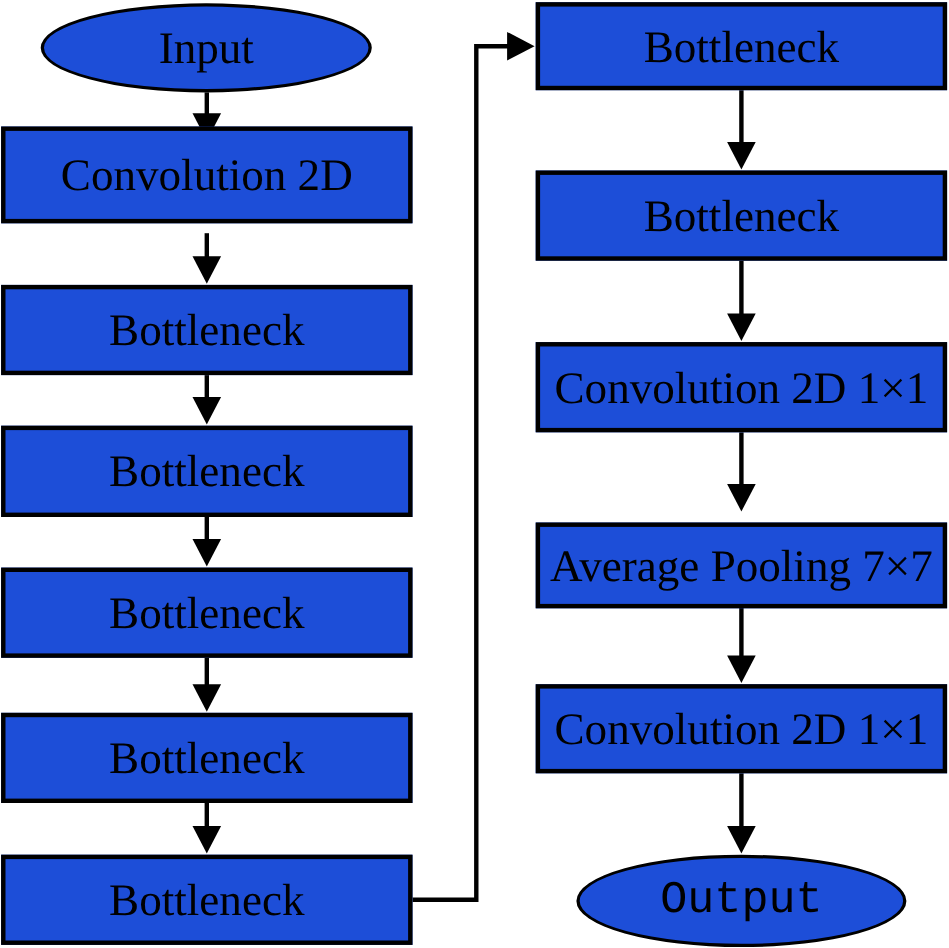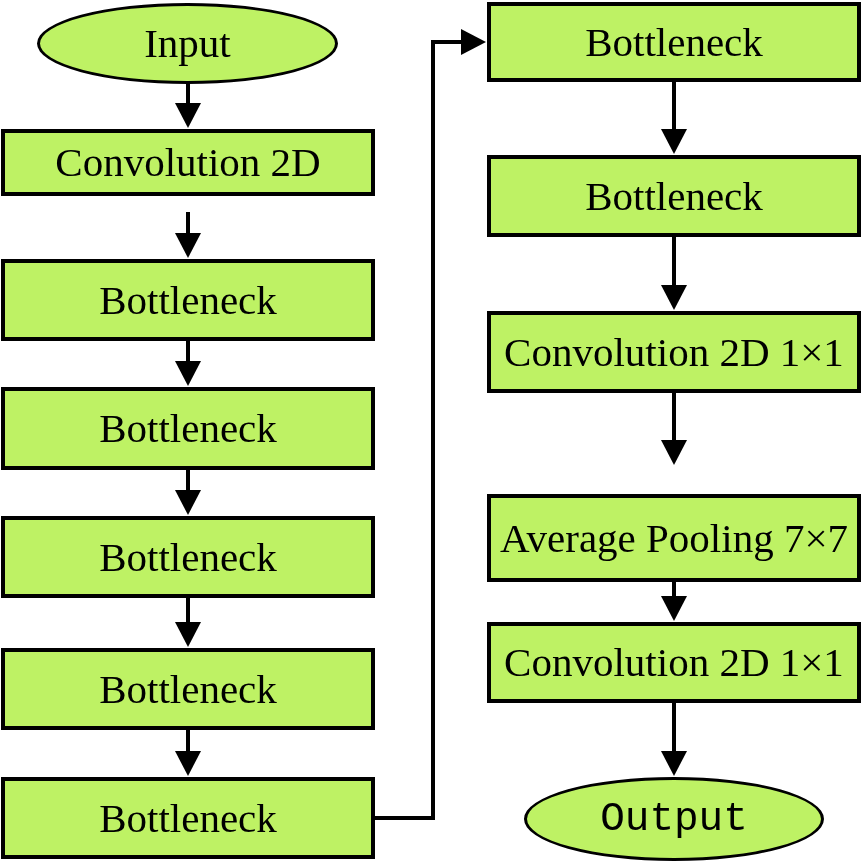--- a/index.html
+++ b/index.html
@@ -12,21 +12,21 @@
     width: 863px;
     height: 862px;
     background: #ffffff;
     font-family: "Liberation Serif", "DejaVu Serif", serif;
     color: #000000;
     overflow: hidden;
   }
   .node {
     position: absolute;
     box-sizing: border-box;
-    background: #bef264;
+    background: #1d4ed8;
     display: flex;
     align-items: center;
     justify-content: center;
     font-size: 41px;
     line-height: 1;
     white-space: nowrap;
     z-index: 2;
   }
   .rect {
     border: 4px solid #000000;
@@ -113,21 +113,21 @@
     <g>
       <line x1="674" y1="703" x2="674" y2="755"></line>
       <polygon points="674,776 661,751 687,751"></polygon>
     </g>
   </svg>
 
   <div class="node ellipse" style="left:37px; top:3px; width:301px; height:81px;">
     <span>Input</span>
   </div>
 
-  <div class="node rect col-left" style="top:129px; height:67px;">
+  <div class="node rect col-left" style="top:115px; height:88px;">
     <span>Convolution 2D</span>
   </div>
 
   <div class="node rect col-left" style="top:259px; height:82px;">
     <span>Bottleneck</span>
   </div>
 
   <div class="node rect col-left" style="top:387px; height:83px;">
     <span>Bottleneck</span>
   </div>
@@ -149,21 +149,21 @@
   </div>
 
   <div class="node rect col-right" style="top:155px; height:82px;">
     <span>Bottleneck</span>
   </div>
 
   <div class="node rect col-right" style="top:311px; height:82px;">
     <span>Convolution 2D 1×1</span>
   </div>
 
-  <div class="node rect col-right" style="top:494px; height:88px;">
+  <div class="node rect col-right" style="top:475px; height:78px;">
     <span>Average Pooling 7×7</span>
   </div>
 
   <div class="node rect col-right" style="top:622px; height:81px;">
     <span>Convolution 2D 1×1</span>
   </div>
 
   <div class="node ellipse" style="left:524px; top:777px; width:300px; height:84px;font-family:Liberation Mono, monospace;">
     <span>Output</span>
   </div>

